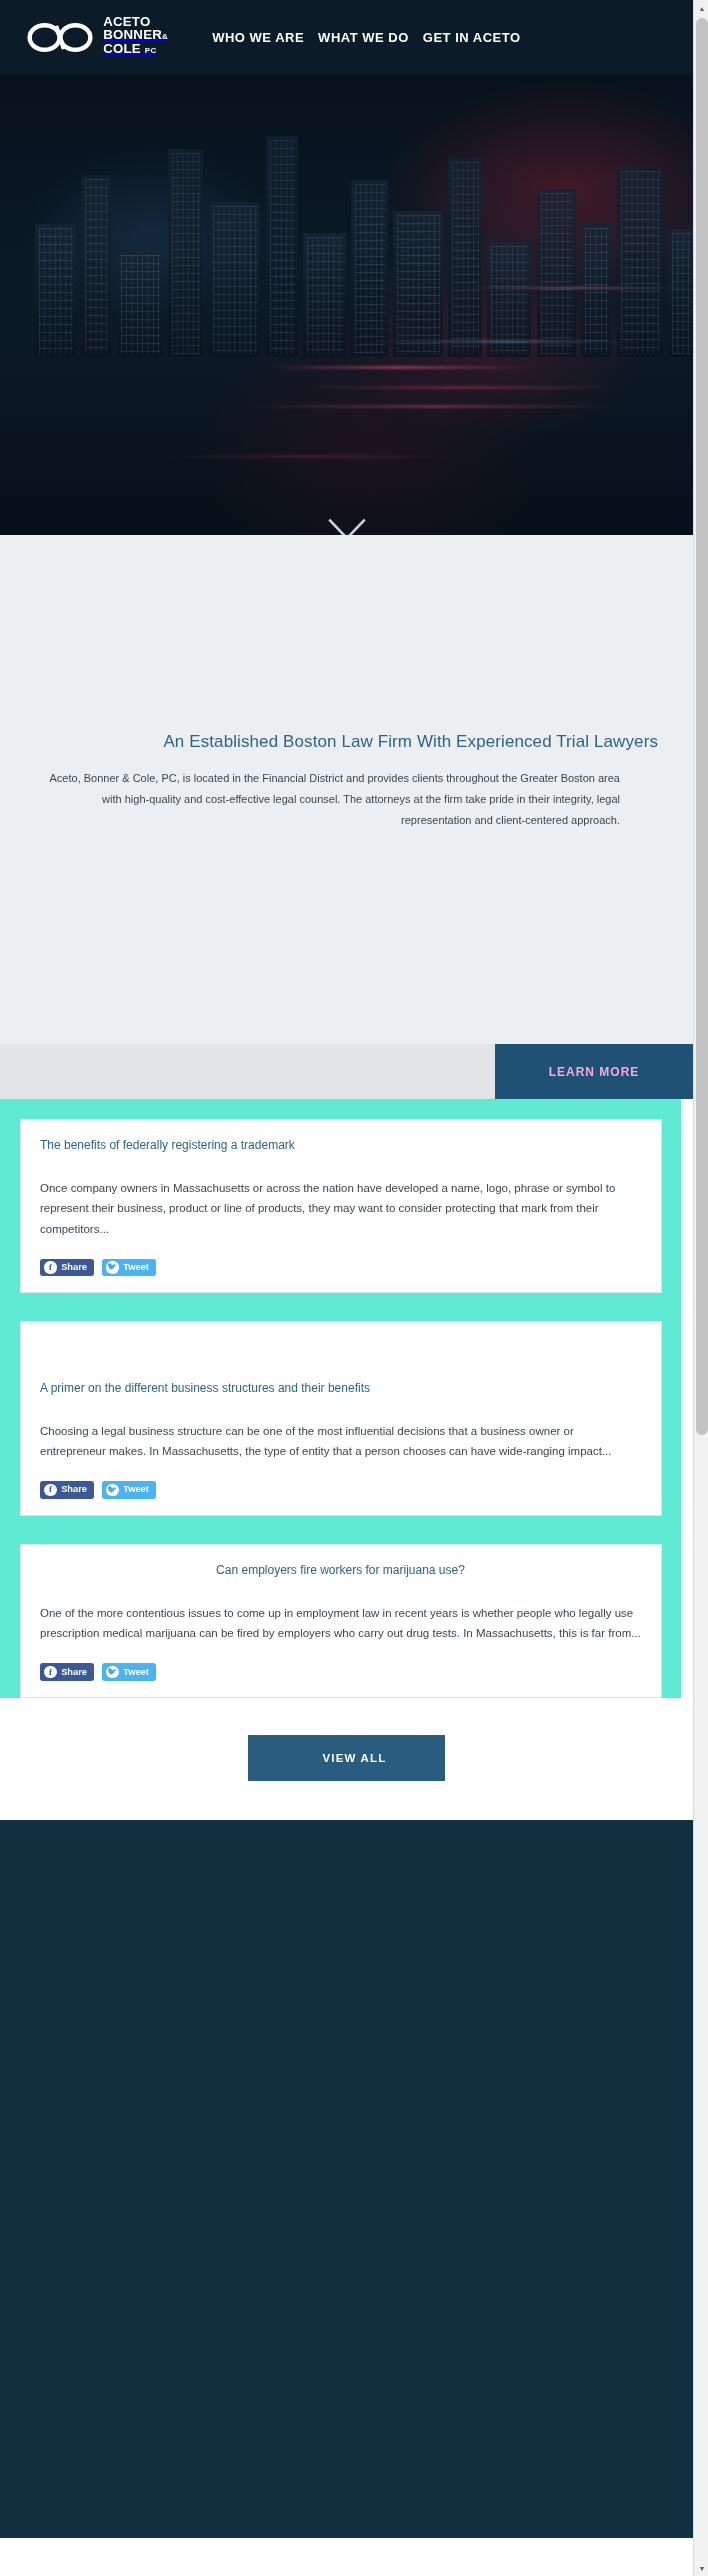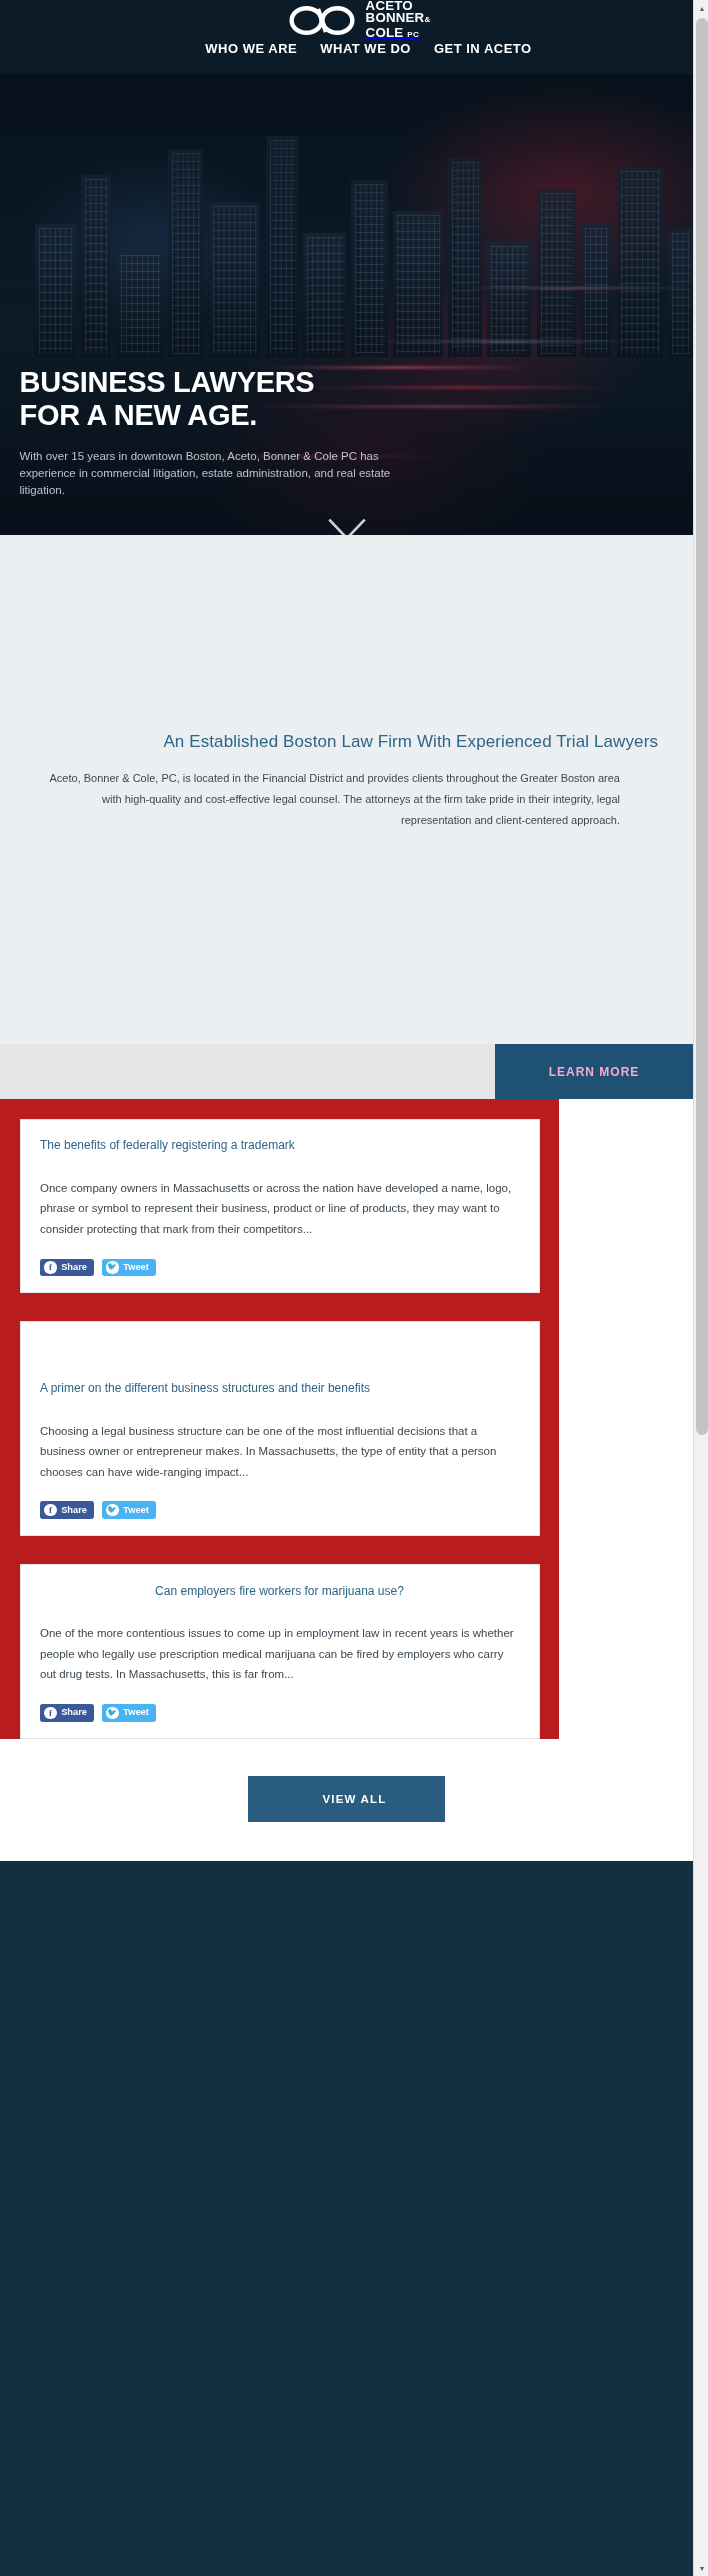--- a/index.html
+++ b/index.html
@@ -28,21 +28,20 @@
 
   
   .header {
     position: relative;
     width: 693px;
     height: 74px;
     background: #0b1b27;
     display: flex;
     align-items: center;
     z-index: 5;
-    flex-direction: column;
   }
   .logo-wrap {
     display: flex;
     align-items: center;
     padding-left: 26.6px;
     gap: 10.6px;
   }
   .logo-mark {
     width: 66px;
     height: 37px;
@@ -57,21 +56,21 @@
   }
   .logo-text .l1, .logo-text .l2, .logo-text .l3 { display: block; white-space: nowrap; }
   .logo-text .small {
     font-size: 8px;
     font-weight: bold;
     letter-spacing: 0.4px;
   }
   .nav {
     display: flex;
     align-items: center;
-    gap: 23px;
+    gap: 14px;
     margin-left: 44px;
   }
   .nav a {
     color: #ffffff;
     font-size: 13px;
     font-weight: bold;
     letter-spacing: 0.5px;
     text-decoration: none;
     white-space: nowrap;
   }
@@ -197,22 +196,22 @@
     letter-spacing: 1px;
     display: flex;
     align-items: center;
     justify-content: center;
     border: none;
     cursor: pointer;
   }
 
   
   .blog {
-    width: 559px;
-    background: #b91c1c;
+    width: 681px;
+    background: #5eead4;
     padding: 19.5px 19.5px 0 19.5px;
   }
   .card {
     border: 0.9px solid #dfe3e6;
     background: #ffffff;
     padding: 17.7px 19.5px 16px 19.5px;
     margin-bottom: 28px;
   }
   .card-title {
     color: #2e6486;
@@ -366,27 +365,20 @@
         <div class="streak" style="left:266px; top:292px; width:266px; background:linear-gradient(90deg,rgba(255,70,90,0),rgba(255,90,110,0.85),rgba(255,70,90,0));"></div>
         <div class="streak" style="left:301px; top:312px; width:319px; background:linear-gradient(90deg,rgba(255,60,80,0),rgba(230,60,90,0.7),rgba(255,60,80,0));"></div>
         <div class="streak" style="left:248px; top:331px; width:372px; background:linear-gradient(90deg,rgba(255,120,140,0),rgba(255,120,140,0.55),rgba(255,120,140,0));"></div>
         <div class="streak" style="left:372px; top:266px; width:266px; background:linear-gradient(90deg,rgba(120,180,255,0),rgba(150,200,255,0.45),rgba(120,180,255,0));"></div>
         <div class="streak" style="left:159px; top:381px; width:301px; background:linear-gradient(90deg,rgba(200,60,80,0),rgba(200,60,80,0.5),rgba(200,60,80,0));"></div>
         <div class="streak" style="left:461px; top:213px; width:230px; height:1.8px; background:linear-gradient(90deg,rgba(255,160,170,0),rgba(255,160,170,0.5),rgba(255,160,170,0));"></div>
       </div>
 
       <div class="hero-dark-overlay"></div>
 
-      <div class="hero-content">
-        <h1 class="hero-title">
-          <span>BUSINESS LAWYERS</span><br>
-          <span>FOR A NEW AGE.</span>
-        </h1>
-        <p class="hero-sub">With over 15 years in downtown Boston, Aceto, Bonner &amp; Cole PC has experience in commercial litigation, estate administration, and real estate litigation.</p>
-      </div>
 
       <div class="hero-arrow">
         <svg width="41" height="26.6" viewBox="0 0 46 30">
           <path d="M3 3 L23 24 L43 3" fill="none" stroke="#c9d2d8" stroke-width="3"></path>
         </svg>
       </div>
     </div>
 
     <div class="intro">
       <h2 class="intro-title">An Established Boston Law Firm With Experienced Trial Lawyers</h2>

